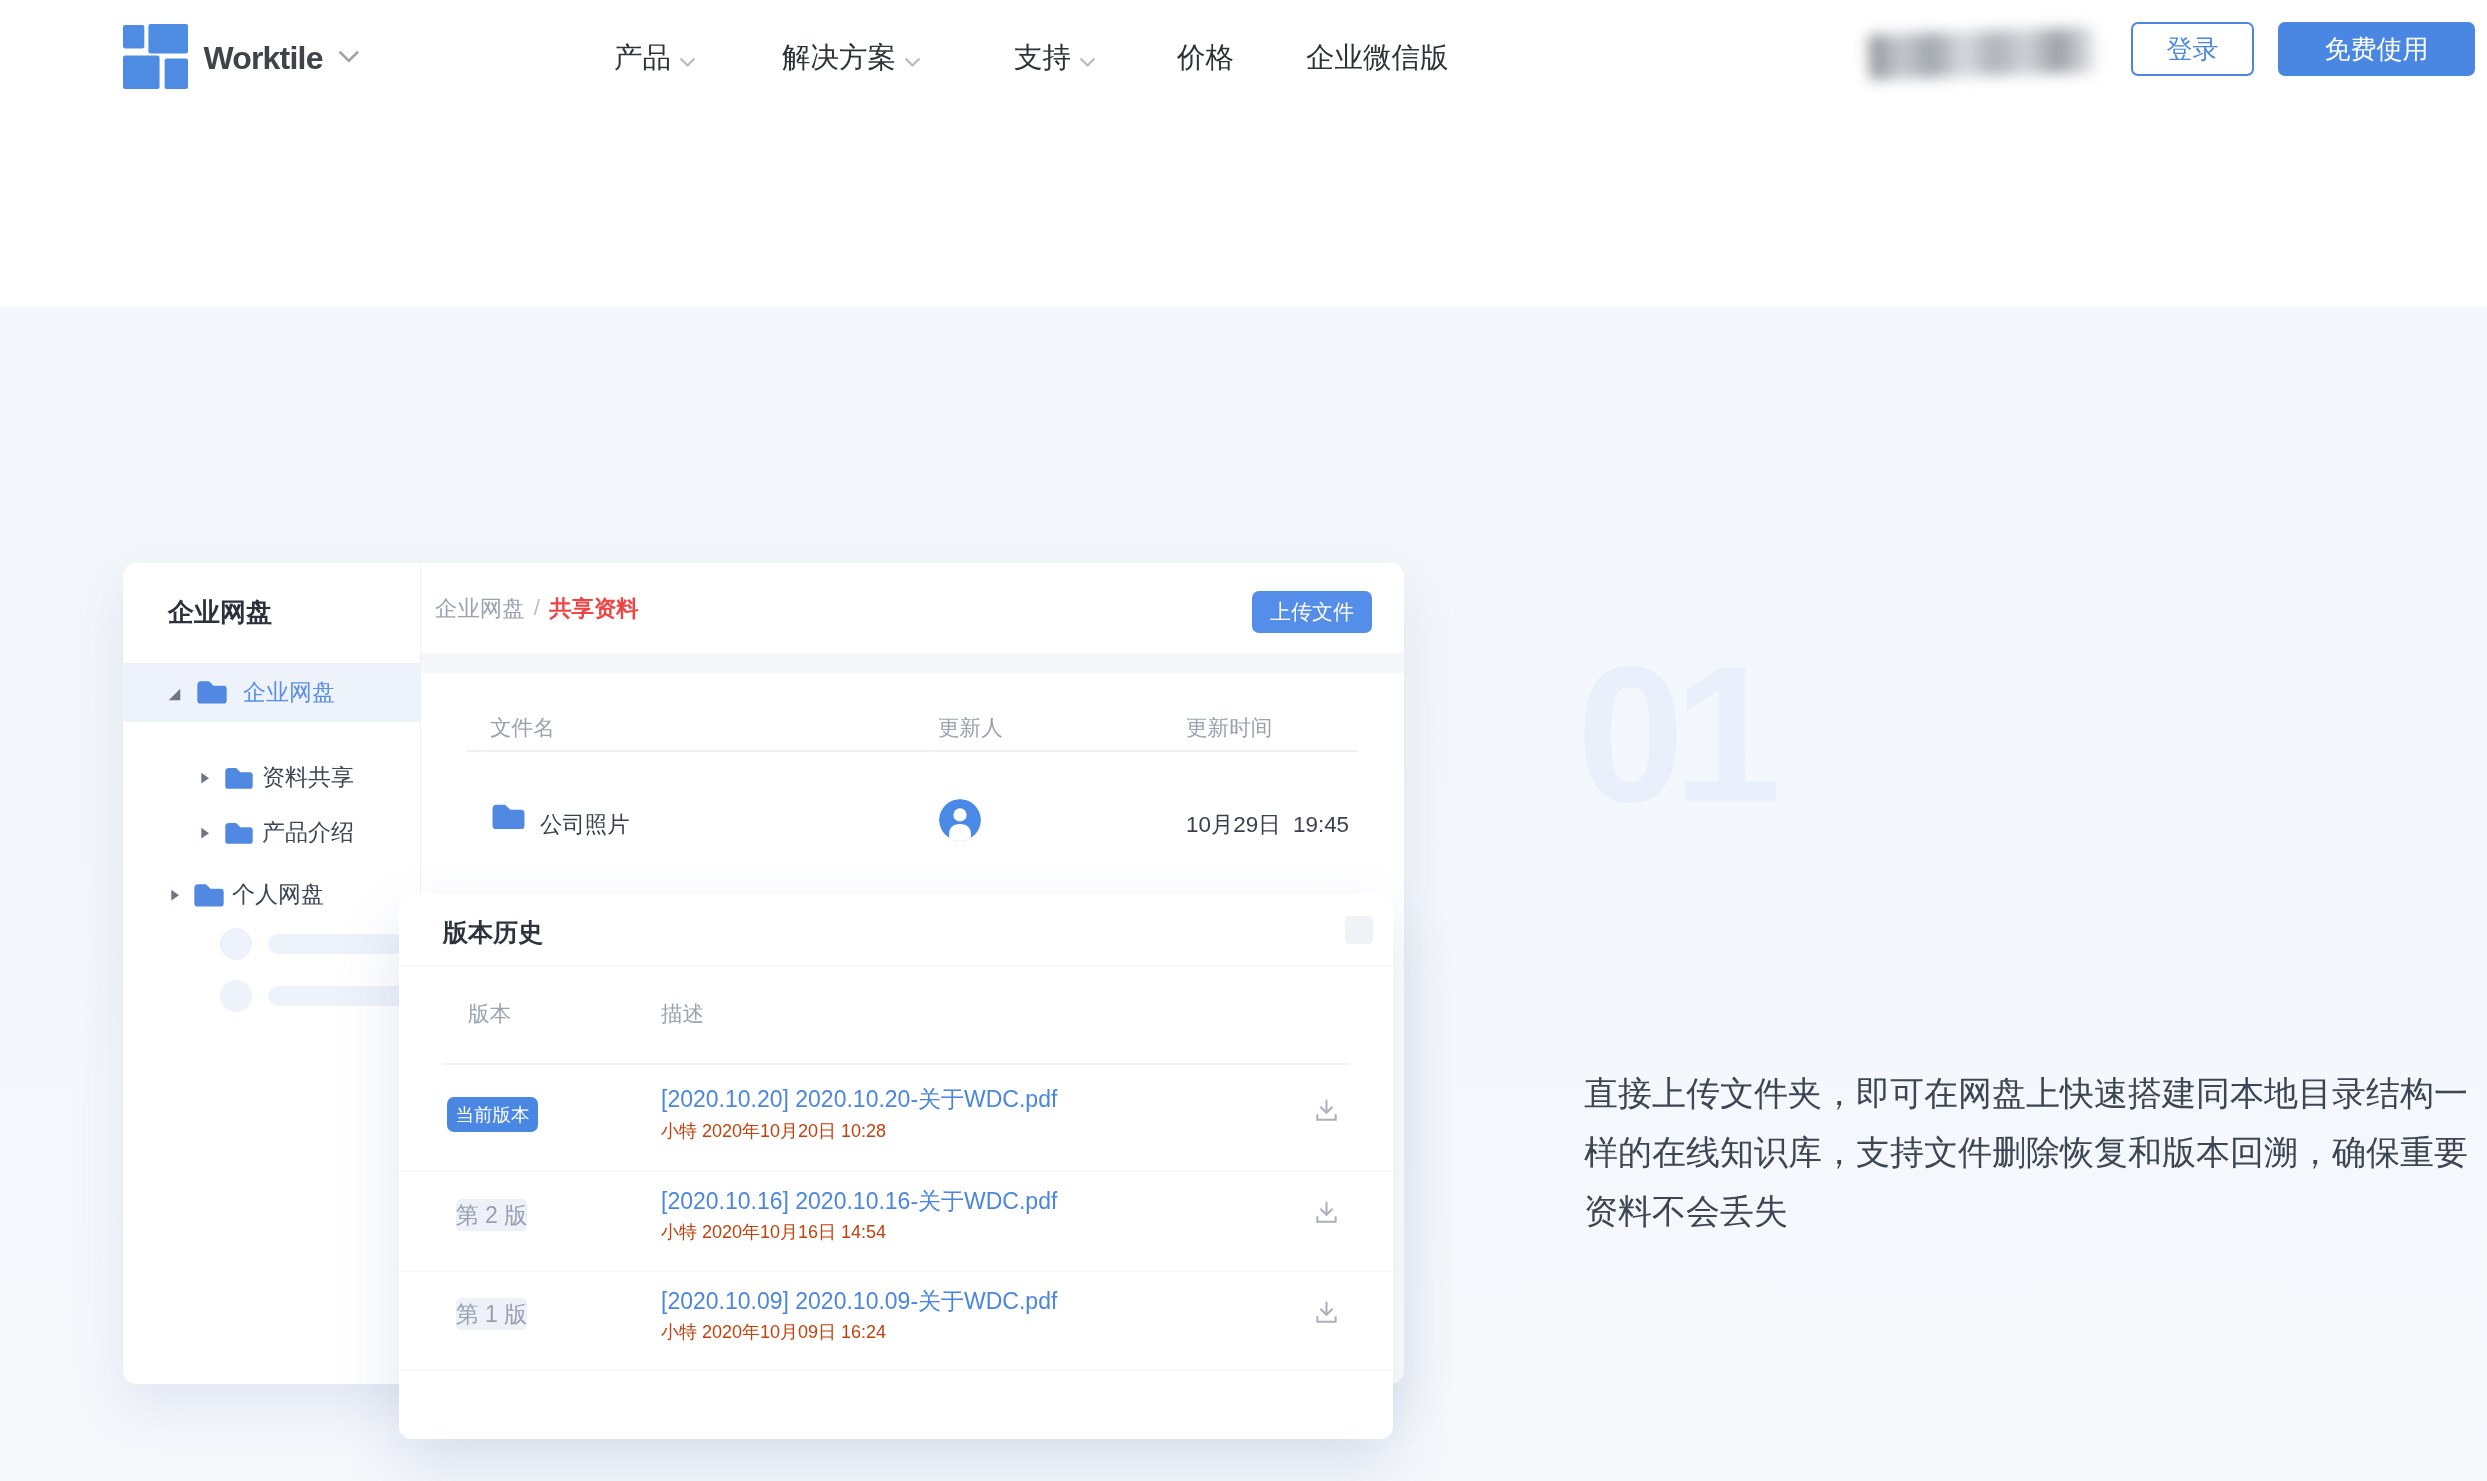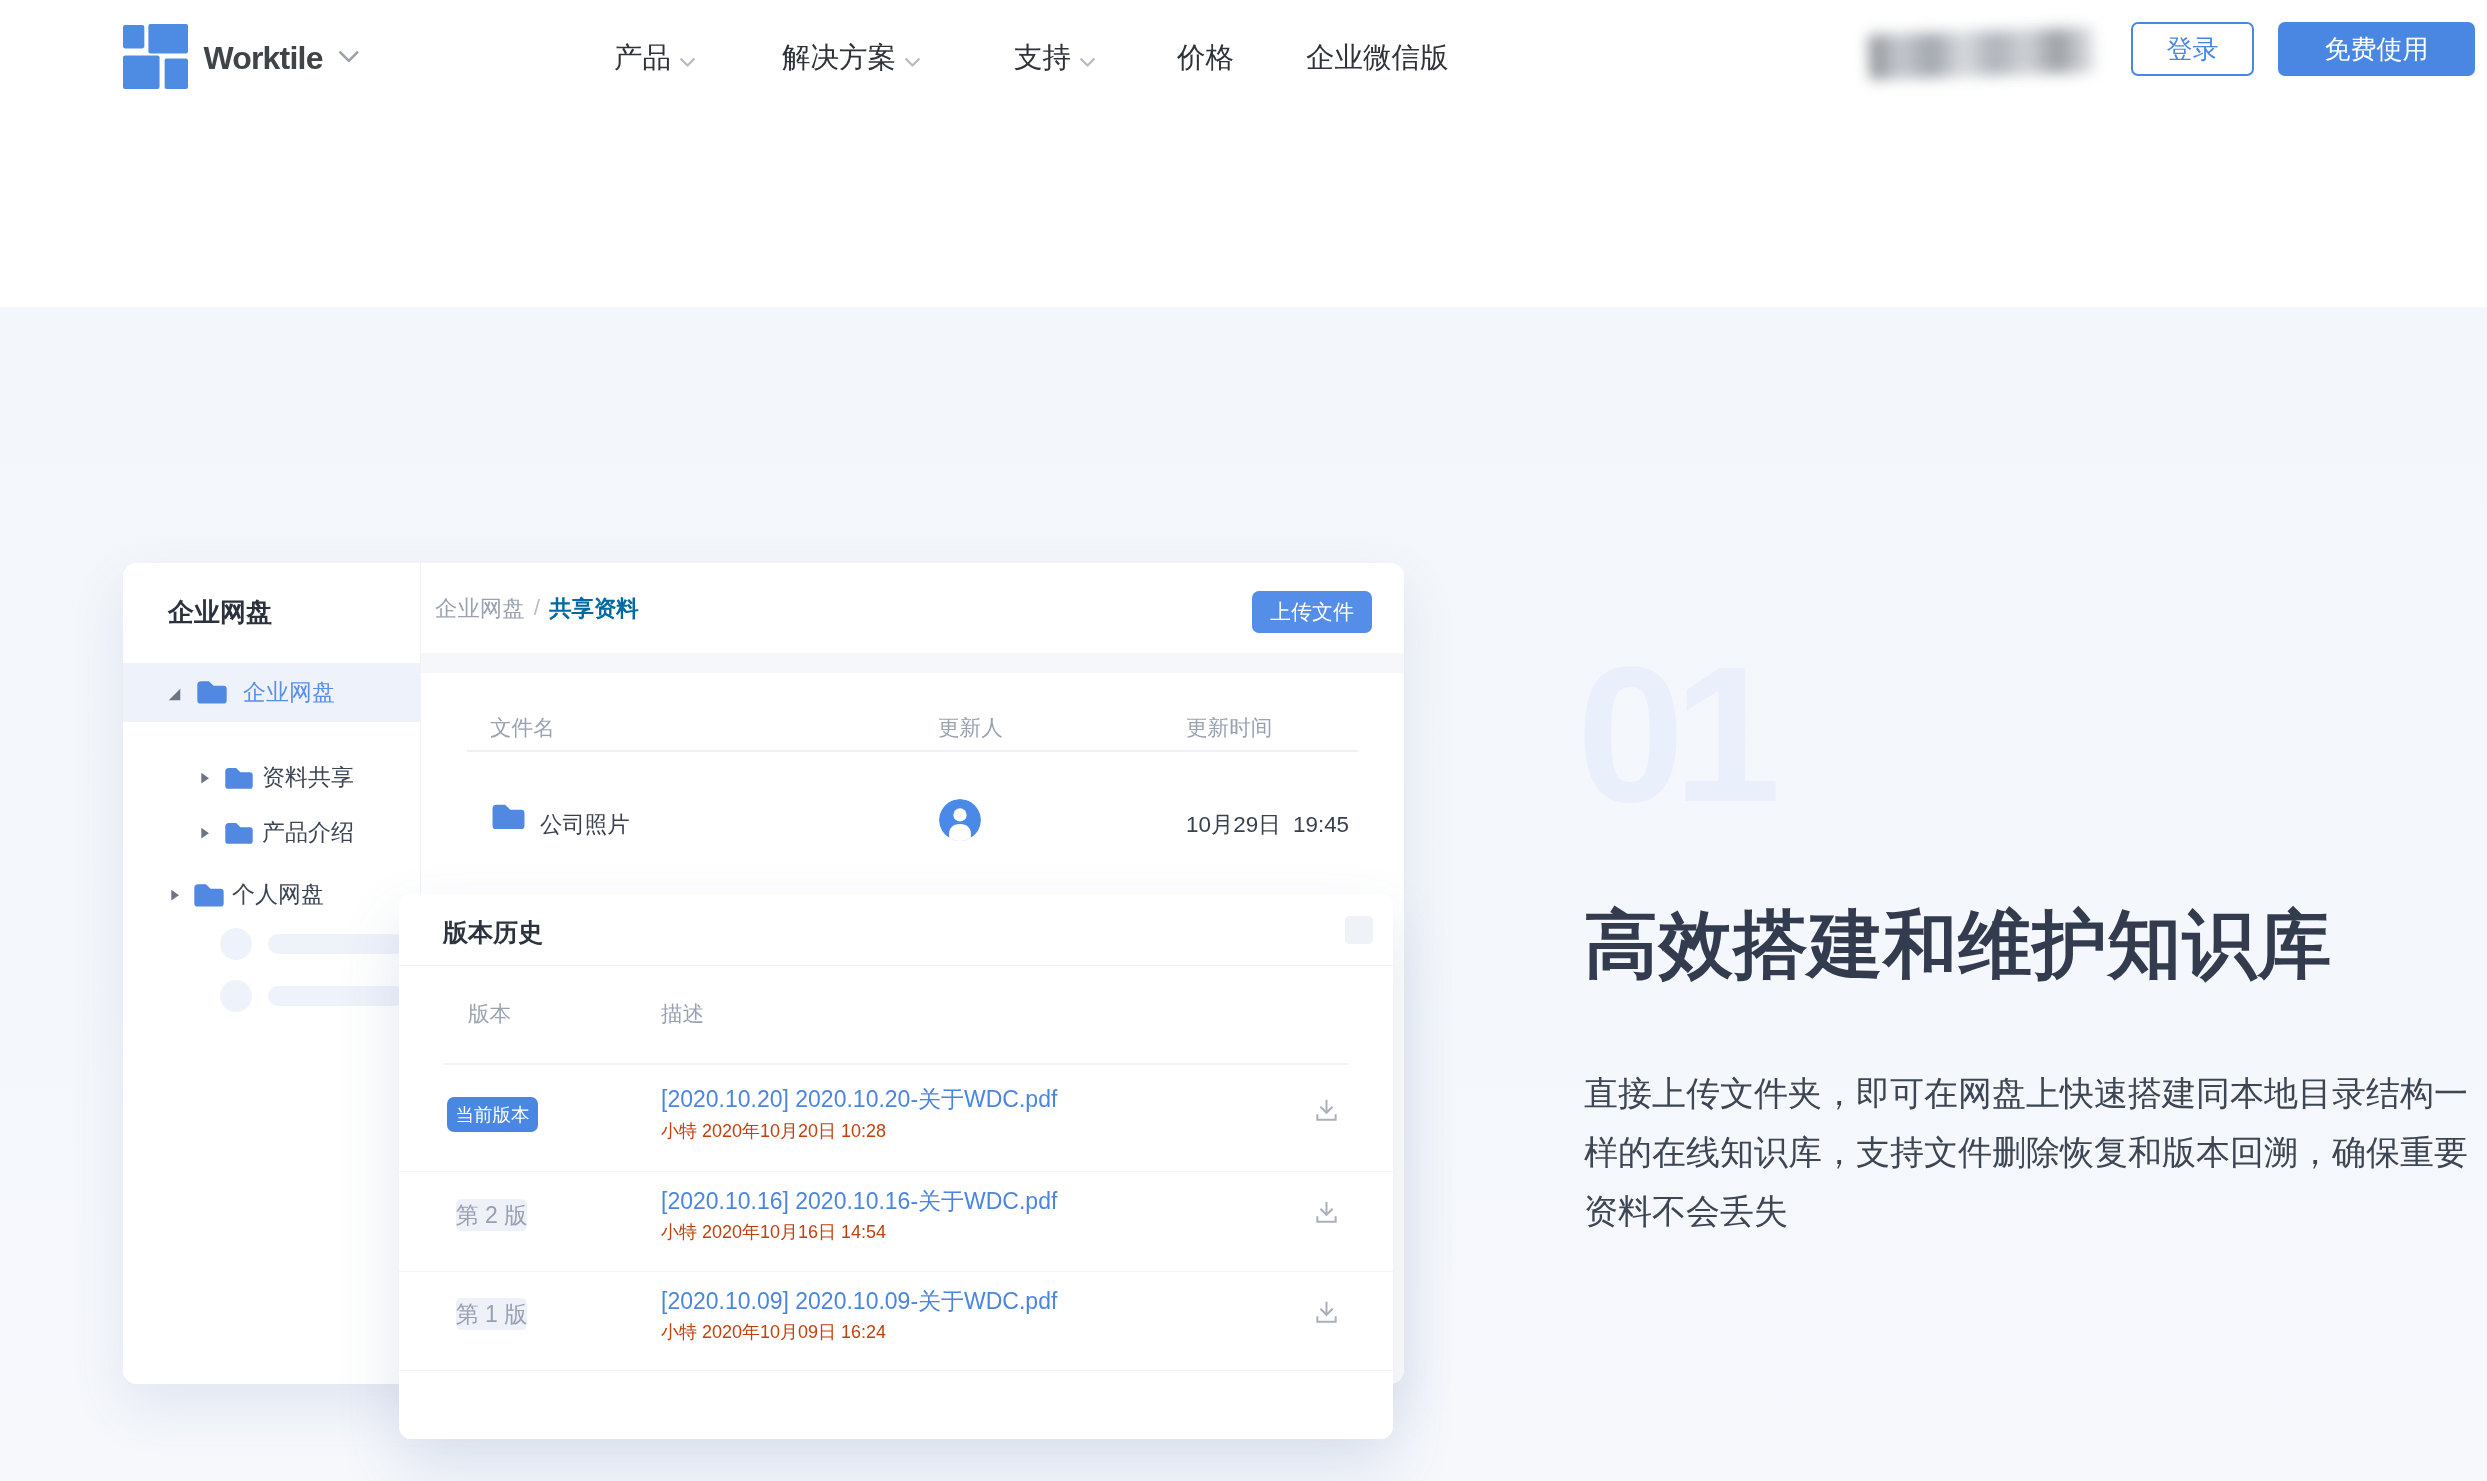--- a/index.html
+++ b/index.html
@@ -37,21 +37,21 @@
   .tree-row.sel{height:59px;background:#edf2fb;}
   .tree-label{font-size:23px;color:#3d4655;}
   .tree-label.sel{color:#5a8fe8;}
   .skel-circle{position:absolute;width:32px;height:32px;border-radius:50%;background:#eef2fa;}
   .skel-bar{position:absolute;width:137px;height:20px;border-radius:10px;background:#eef2fa;}
   .content{position:absolute;left:298px;right:0;top:0;bottom:0;background:#f5f7fb;}
   .content-header{position:absolute;left:0;right:0;top:0;height:90px;background:#ffffff;}
   .breadcrumb{position:absolute;left:14px;top:0;height:90px;display:flex;align-items:center;gap:9.2px;font-size:22.4px;}
   .bc-root{color:#9aa2b1;cursor:pointer;}
   .bc-sep{color:#b9c0cb;}
-  .bc-cur{color:#0369a1;font-weight:600;}
+  .bc-cur{color:#ef4444;font-weight:600;}
   .btn-upload{position:absolute;right:32px;top:28px;width:120px;height:42px;background:#548ee8;border-radius:7px;
     color:#fff;font-size:21px;display:flex;align-items:center;justify-content:center;cursor:pointer;}
   .table-panel{position:absolute;left:0;right:0;top:110px;bottom:0;background:#ffffff;}
   .th{position:absolute;font-size:21.6px;color:#9aa2b1;}
   .td{position:absolute;font-size:22.4px;color:#39414f;}
   .tbl-divider{position:absolute;left:46px;right:46px;top:77px;height:1.5px;background:#eef0f4;}
   
   .modal{position:absolute;left:399px;top:587px;width:994px;height:545px;background:#ffffff;border-radius:12.3px;
     box-shadow:0 28px 62px rgba(76,104,160,.16);overflow:hidden;}
   .modal-header{position:absolute;left:0;right:0;top:0;height:72px;border-bottom:1.5px solid #f0f2f6;box-sizing:border-box;}
@@ -290,16 +290,15 @@
       <span class="dl-btn" style="top:26px;">
         <svg width="29" height="29" viewBox="0 0 38 38" fill="none" stroke="#a9afbb" stroke-width="2.6">
           <line x1="19" y1="5" x2="19" y2="22"></line>
             <polyline points="11,14 19,22 27,14"></polyline>
             <path d="M7 24 v7 h24 v-7"></path>
         </svg>
       </span>
     </div>
   </div>
 
-  <h2 class="feature-title" style="margin:0;">高效搭建和维护知识库</h2>
   <p class="feature-desc" style="margin:0;">直接上传文件夹，即可在网盘上快速搭建同本地目录结构一样的在线知识库，支持文件删除恢复和版本回溯，确保重要资料不会丢失</p>
 </div>
 
 
 </body></html>

